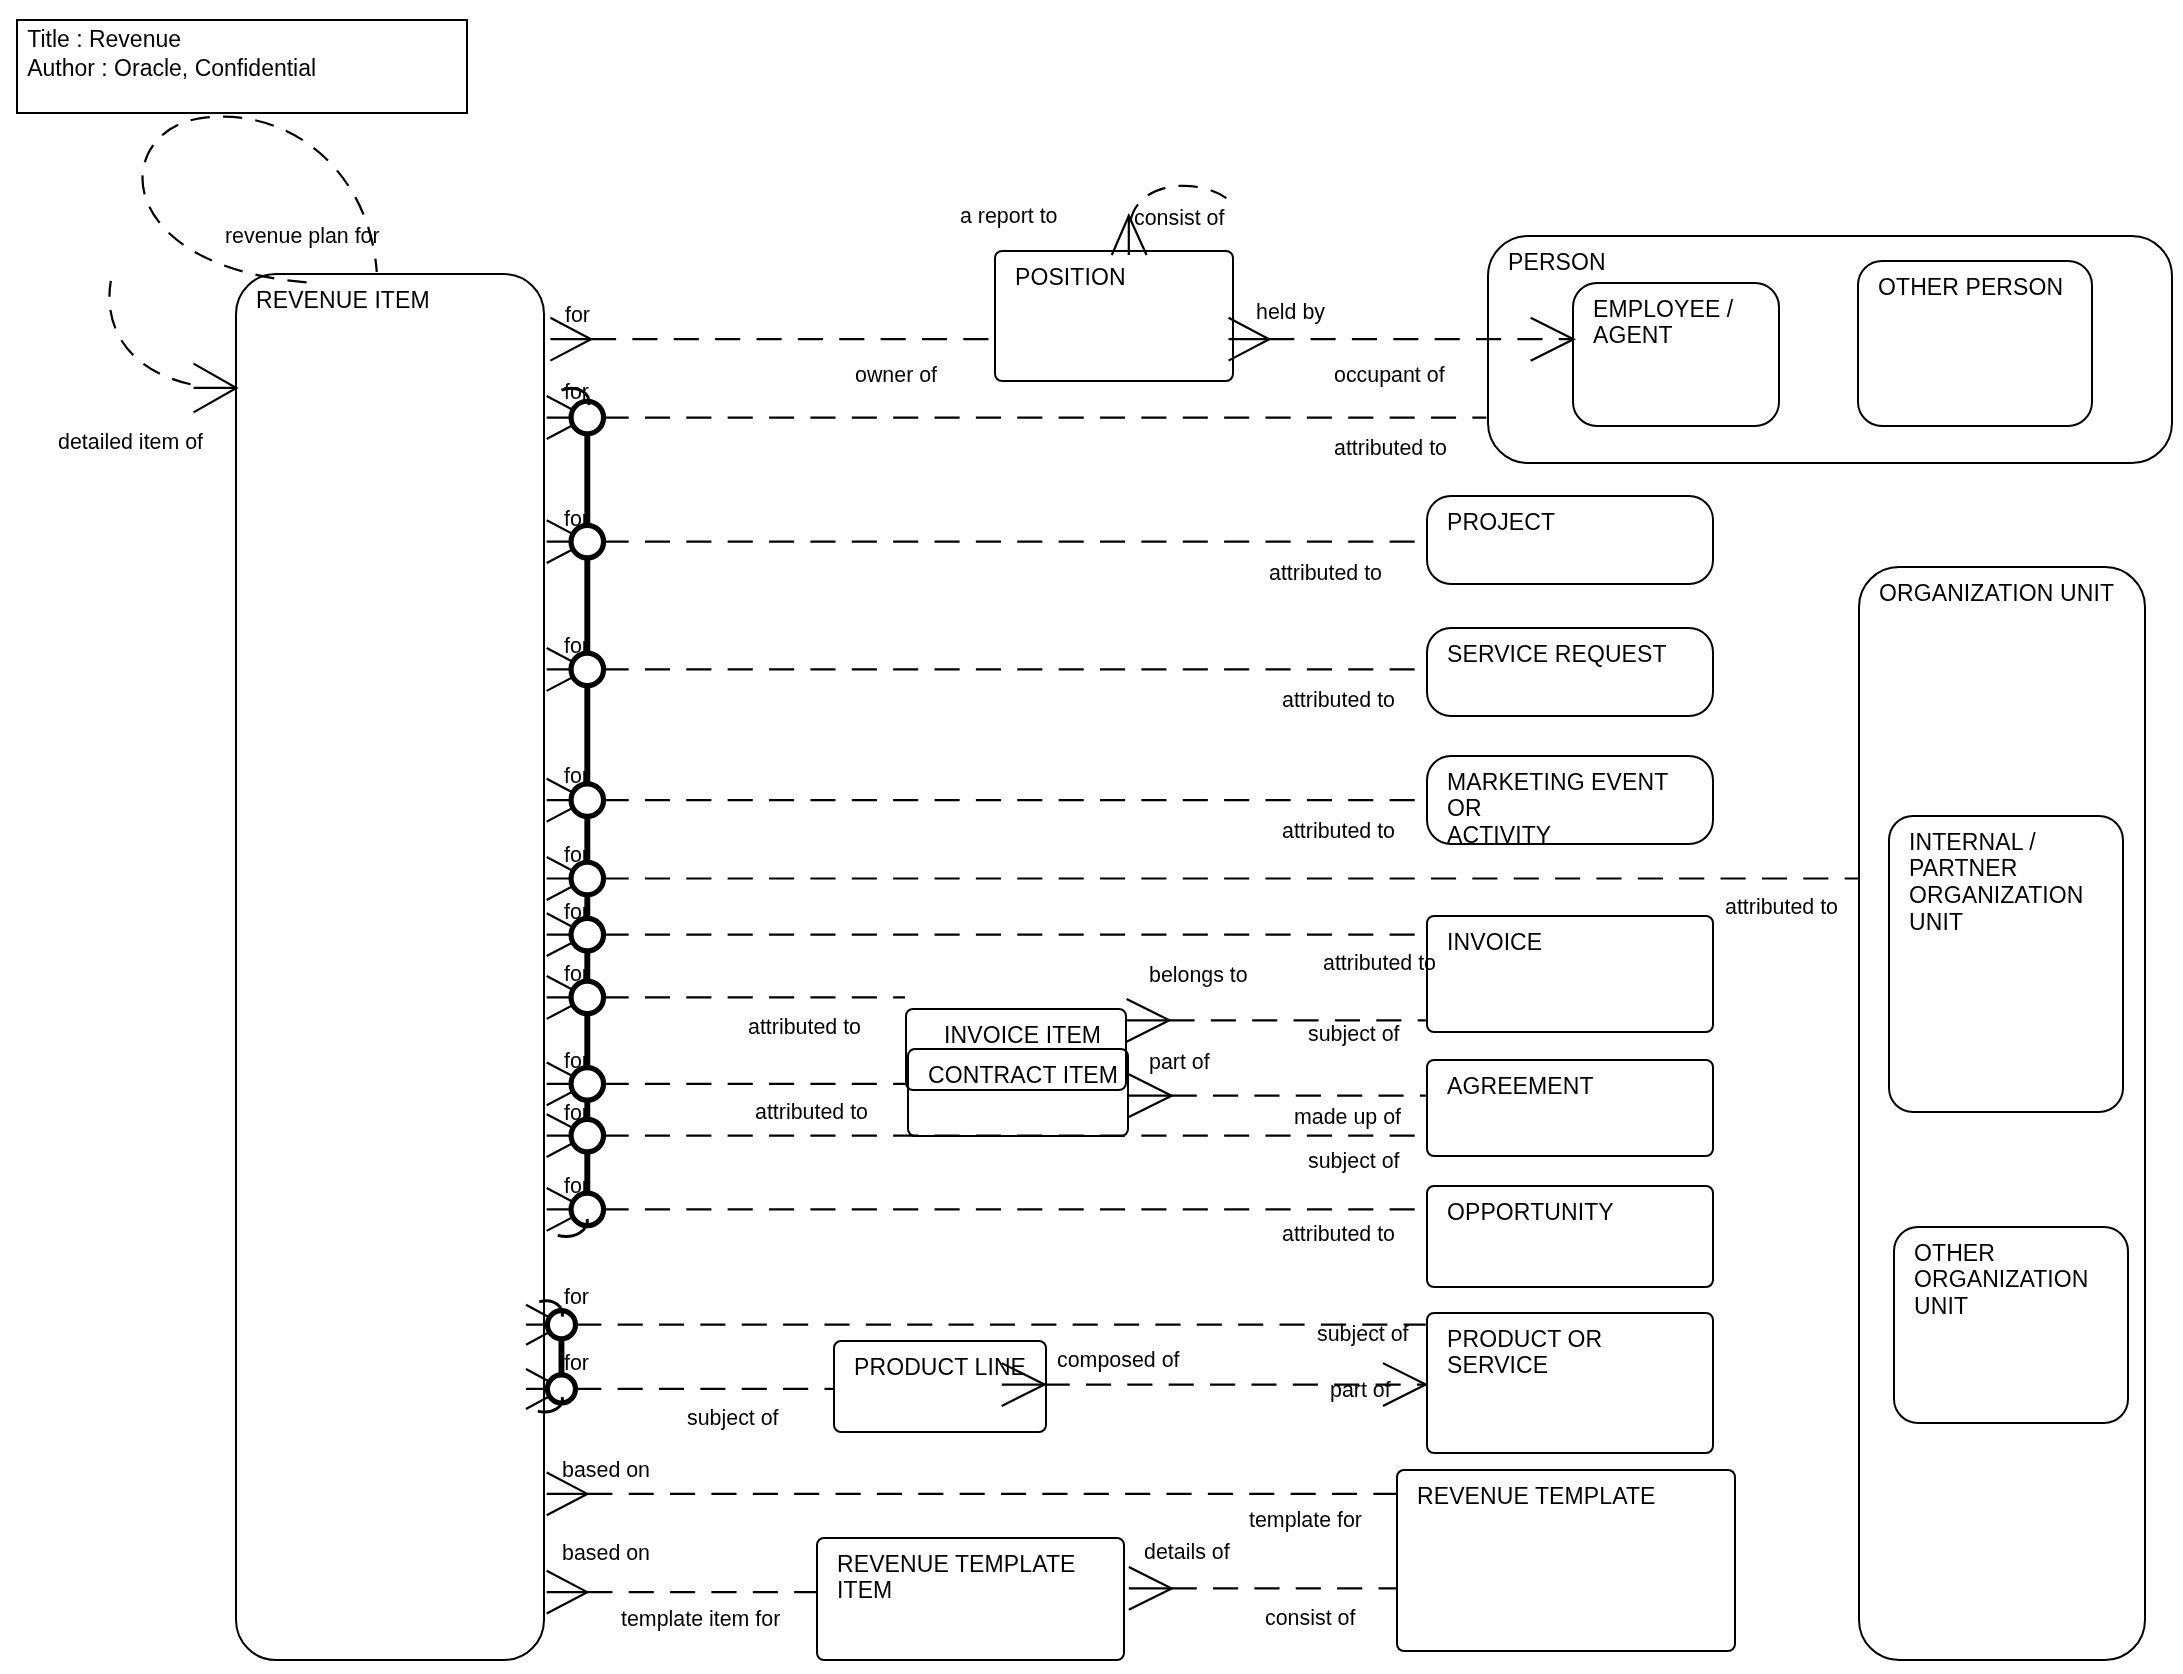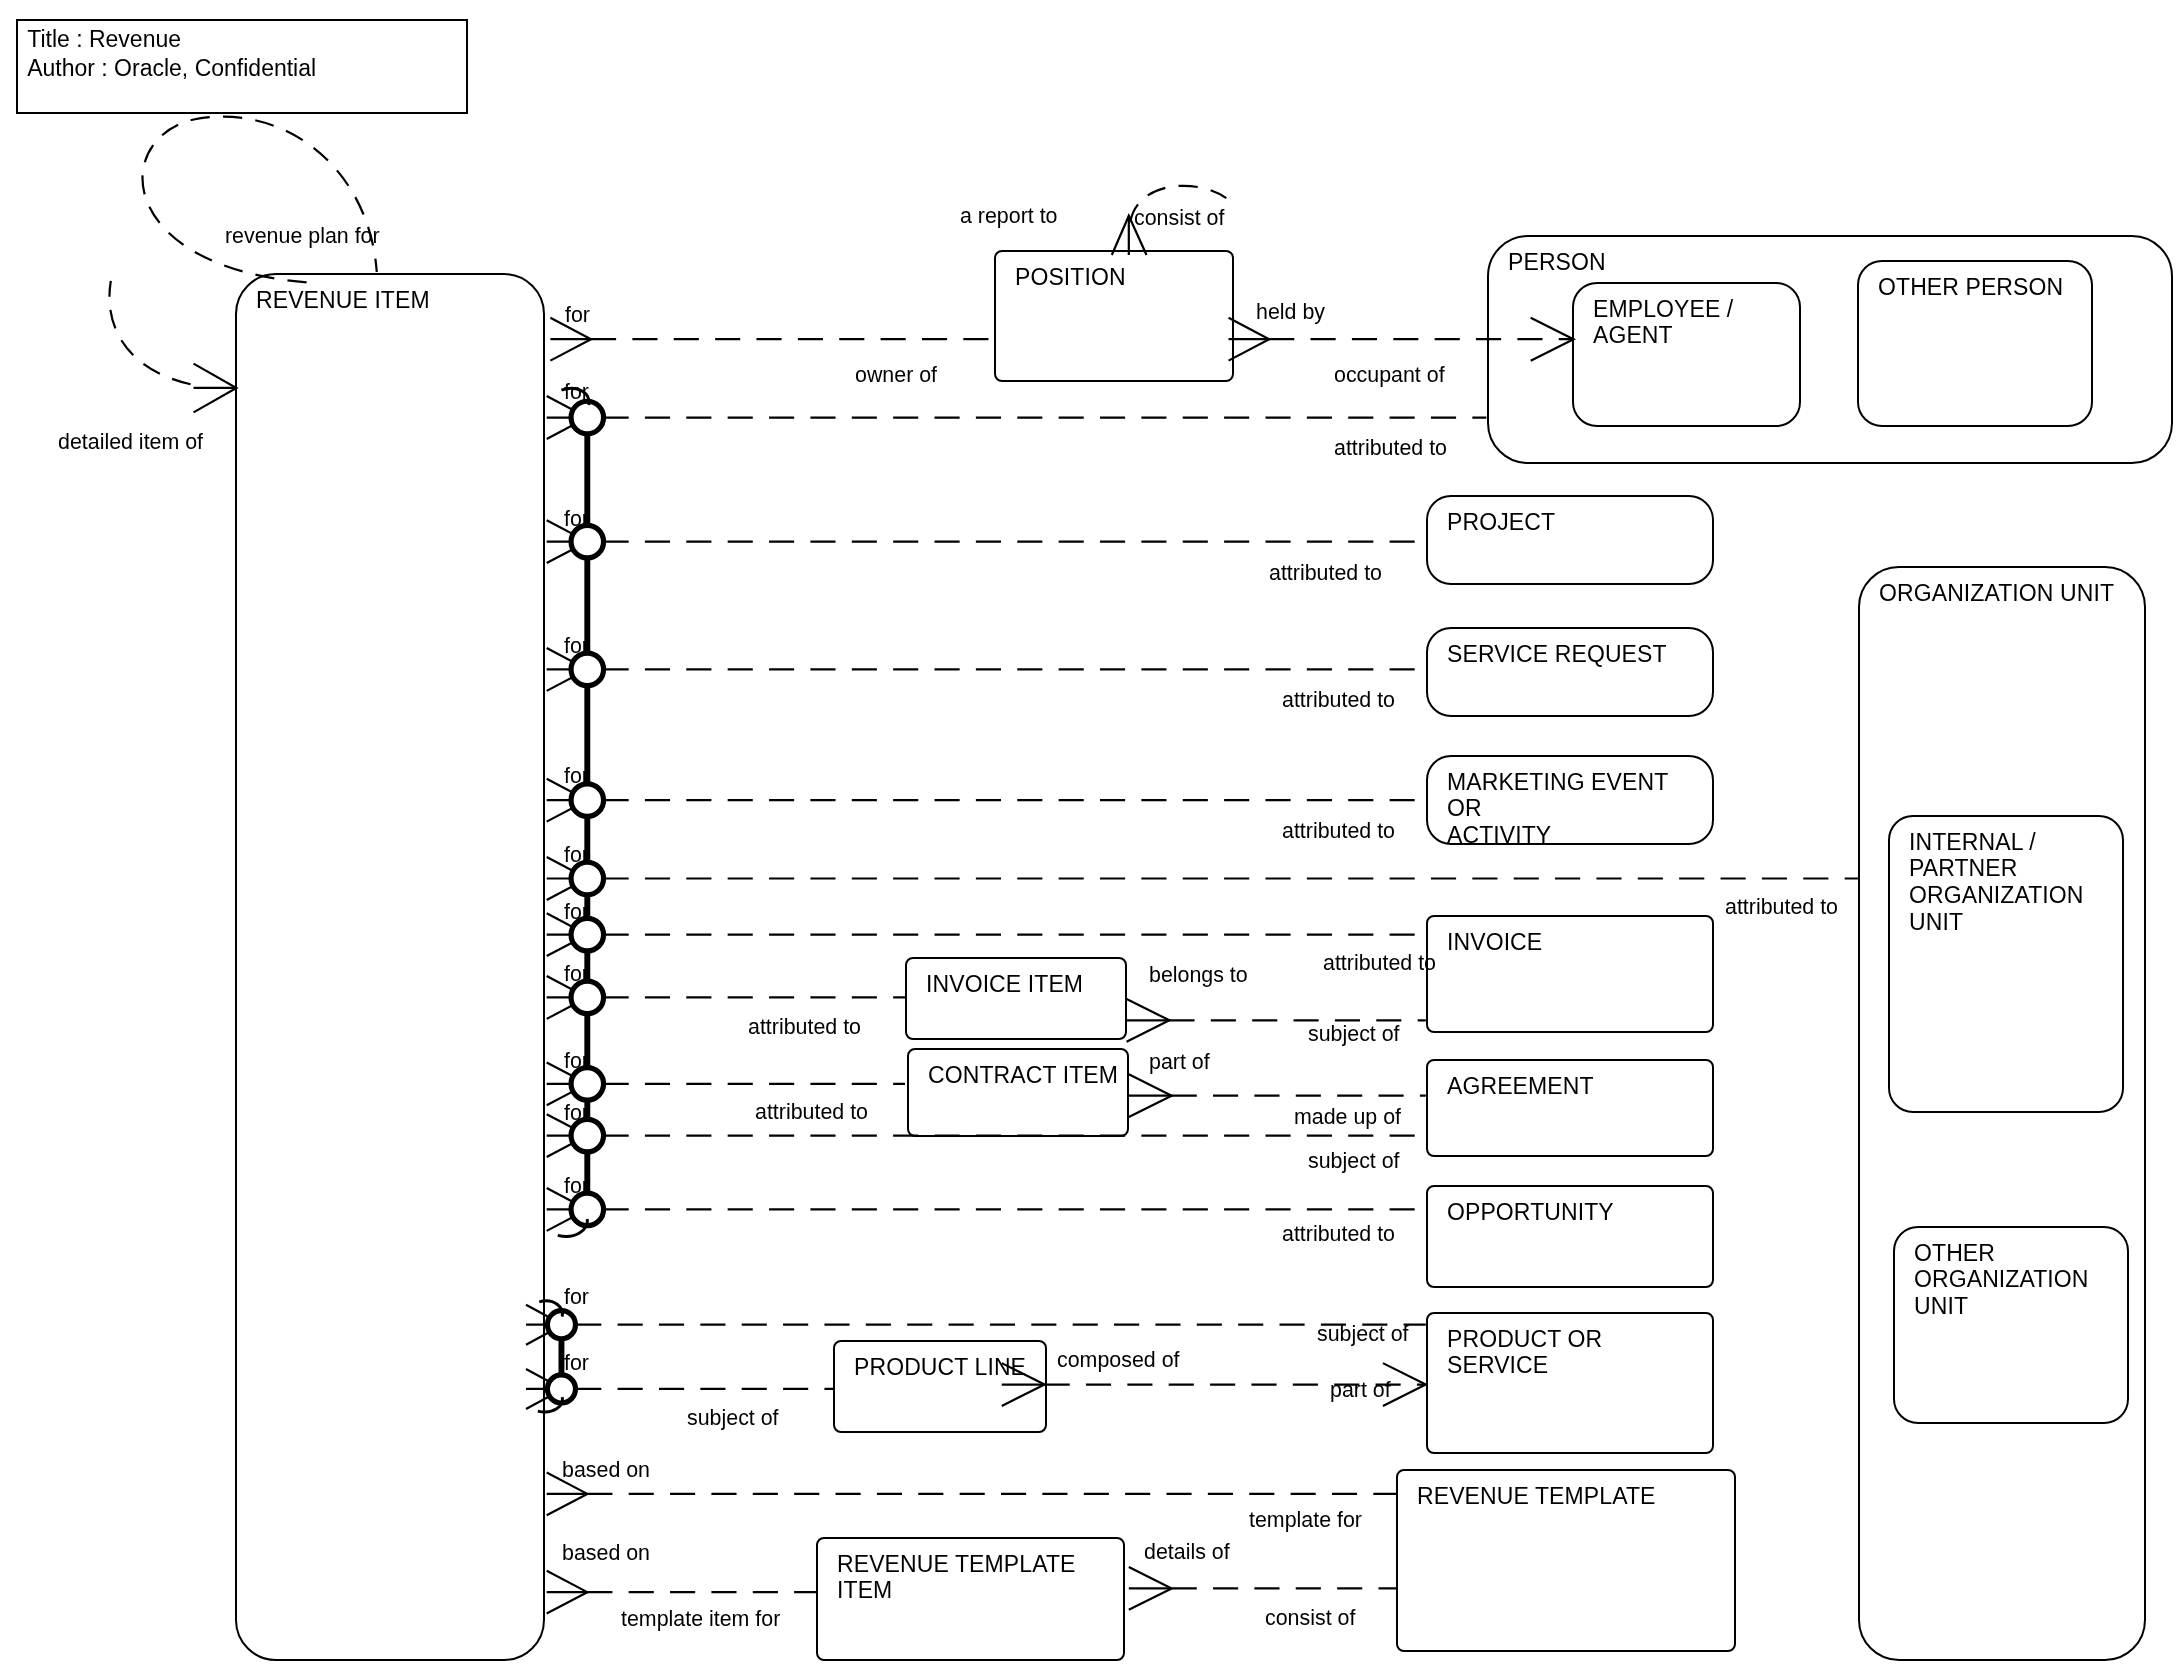--- a/index.html
+++ b/index.html
@@ -164,21 +164,21 @@
   </div>
 
   <div class="ent r-md" style="left:994px;top:250px;width:240px;height:132px;">
     <div class="ent-label">POSITION</div>
   </div>
 
   <div class="ent r-lg" style="left:1487px;top:235px;width:686px;height:229px;">
     <div class="ent-label">PERSON</div>
   </div>
 
-  <div class="ent r-sm" style="left:1572px;top:282px;width:229px;height:145px;">
+  <div class="ent r-sm" style="left:1572px;top:282px;width:208px;height:145px;">
     <div class="ent-label">EMPLOYEE / AGENT</div>
   </div>
 
   <div class="ent r-sm" style="left:1857px;top:260px;width:236px;height:167px;">
     <div class="ent-label">OTHER PERSON</div>
   </div>
 
   <div class="ent r-sm" style="left:1426px;top:495px;width:288px;height:90px;">
     <div class="ent-label">PROJECT</div>
   </div>
@@ -189,21 +189,21 @@
 
   <div class="ent r-sm" style="left:1426px;top:755px;width:288px;height:90px;">
     <div class="ent-label">MARKETING EVENT OR
 ACTIVITY</div>
   </div>
 
   <div class="ent r-md" style="left:1426px;top:915px;width:288px;height:118px;">
     <div class="ent-label">INVOICE</div>
   </div>
 
-  <div class="ent r-md" style="left:905px;top:957px;width:222px;height:83px;">
+  <div class="ent r-md" style="left:905px;top:1008px;width:222px;height:83px;text-align:center;">
     <div class="ent-label">INVOICE ITEM</div>
   </div>
 
   <div class="ent r-md" style="left:1426px;top:1059px;width:288px;height:98px;">
     <div class="ent-label">AGREEMENT</div>
   </div>
 
   <div class="ent r-md" style="left:907px;top:1048px;width:222px;height:89px;">
     <div class="ent-label">CONTRACT ITEM</div>
   </div>

